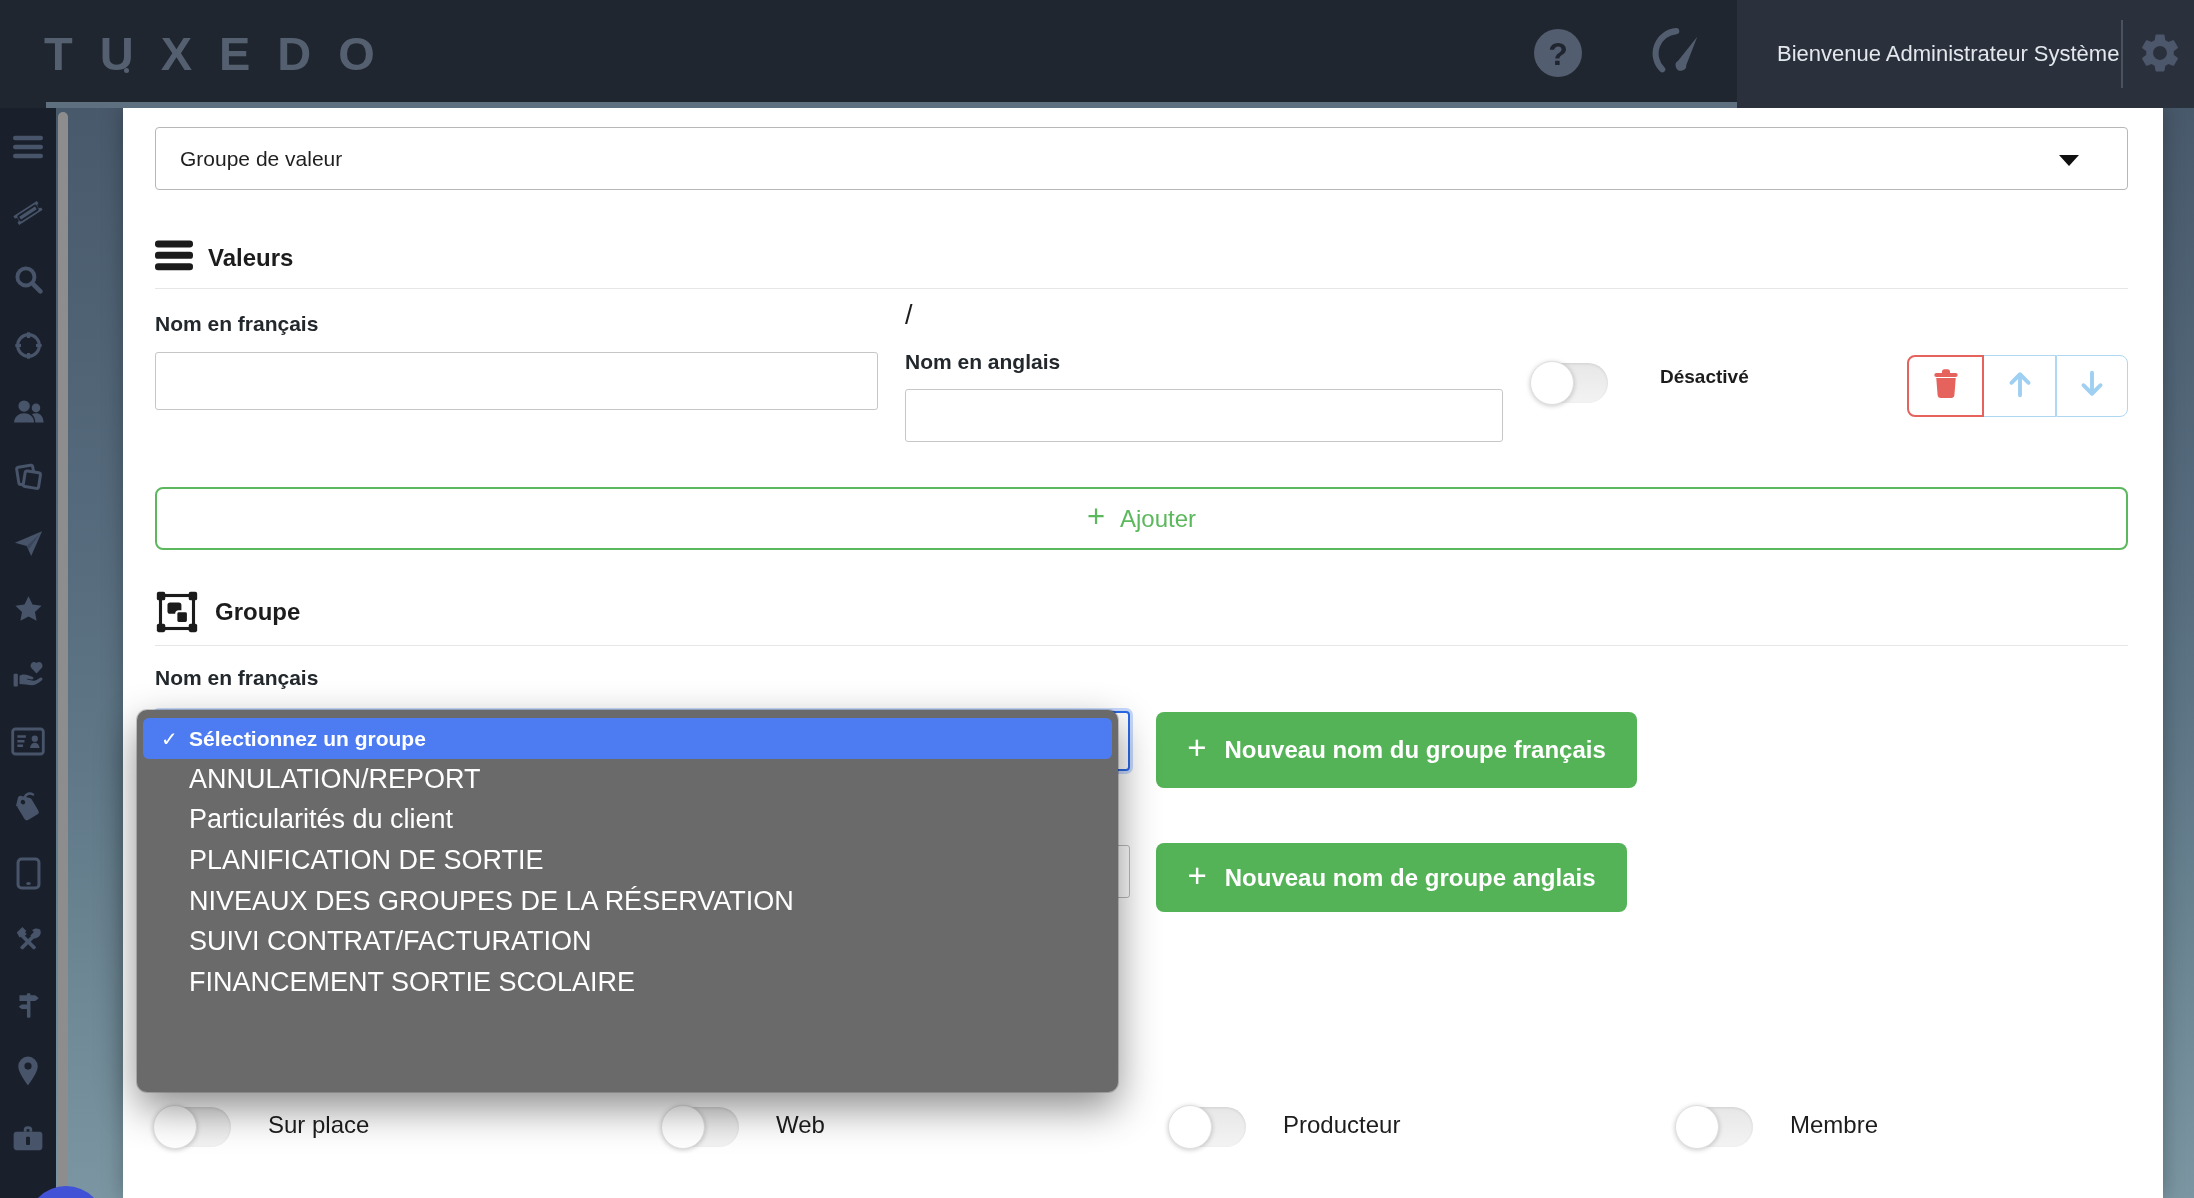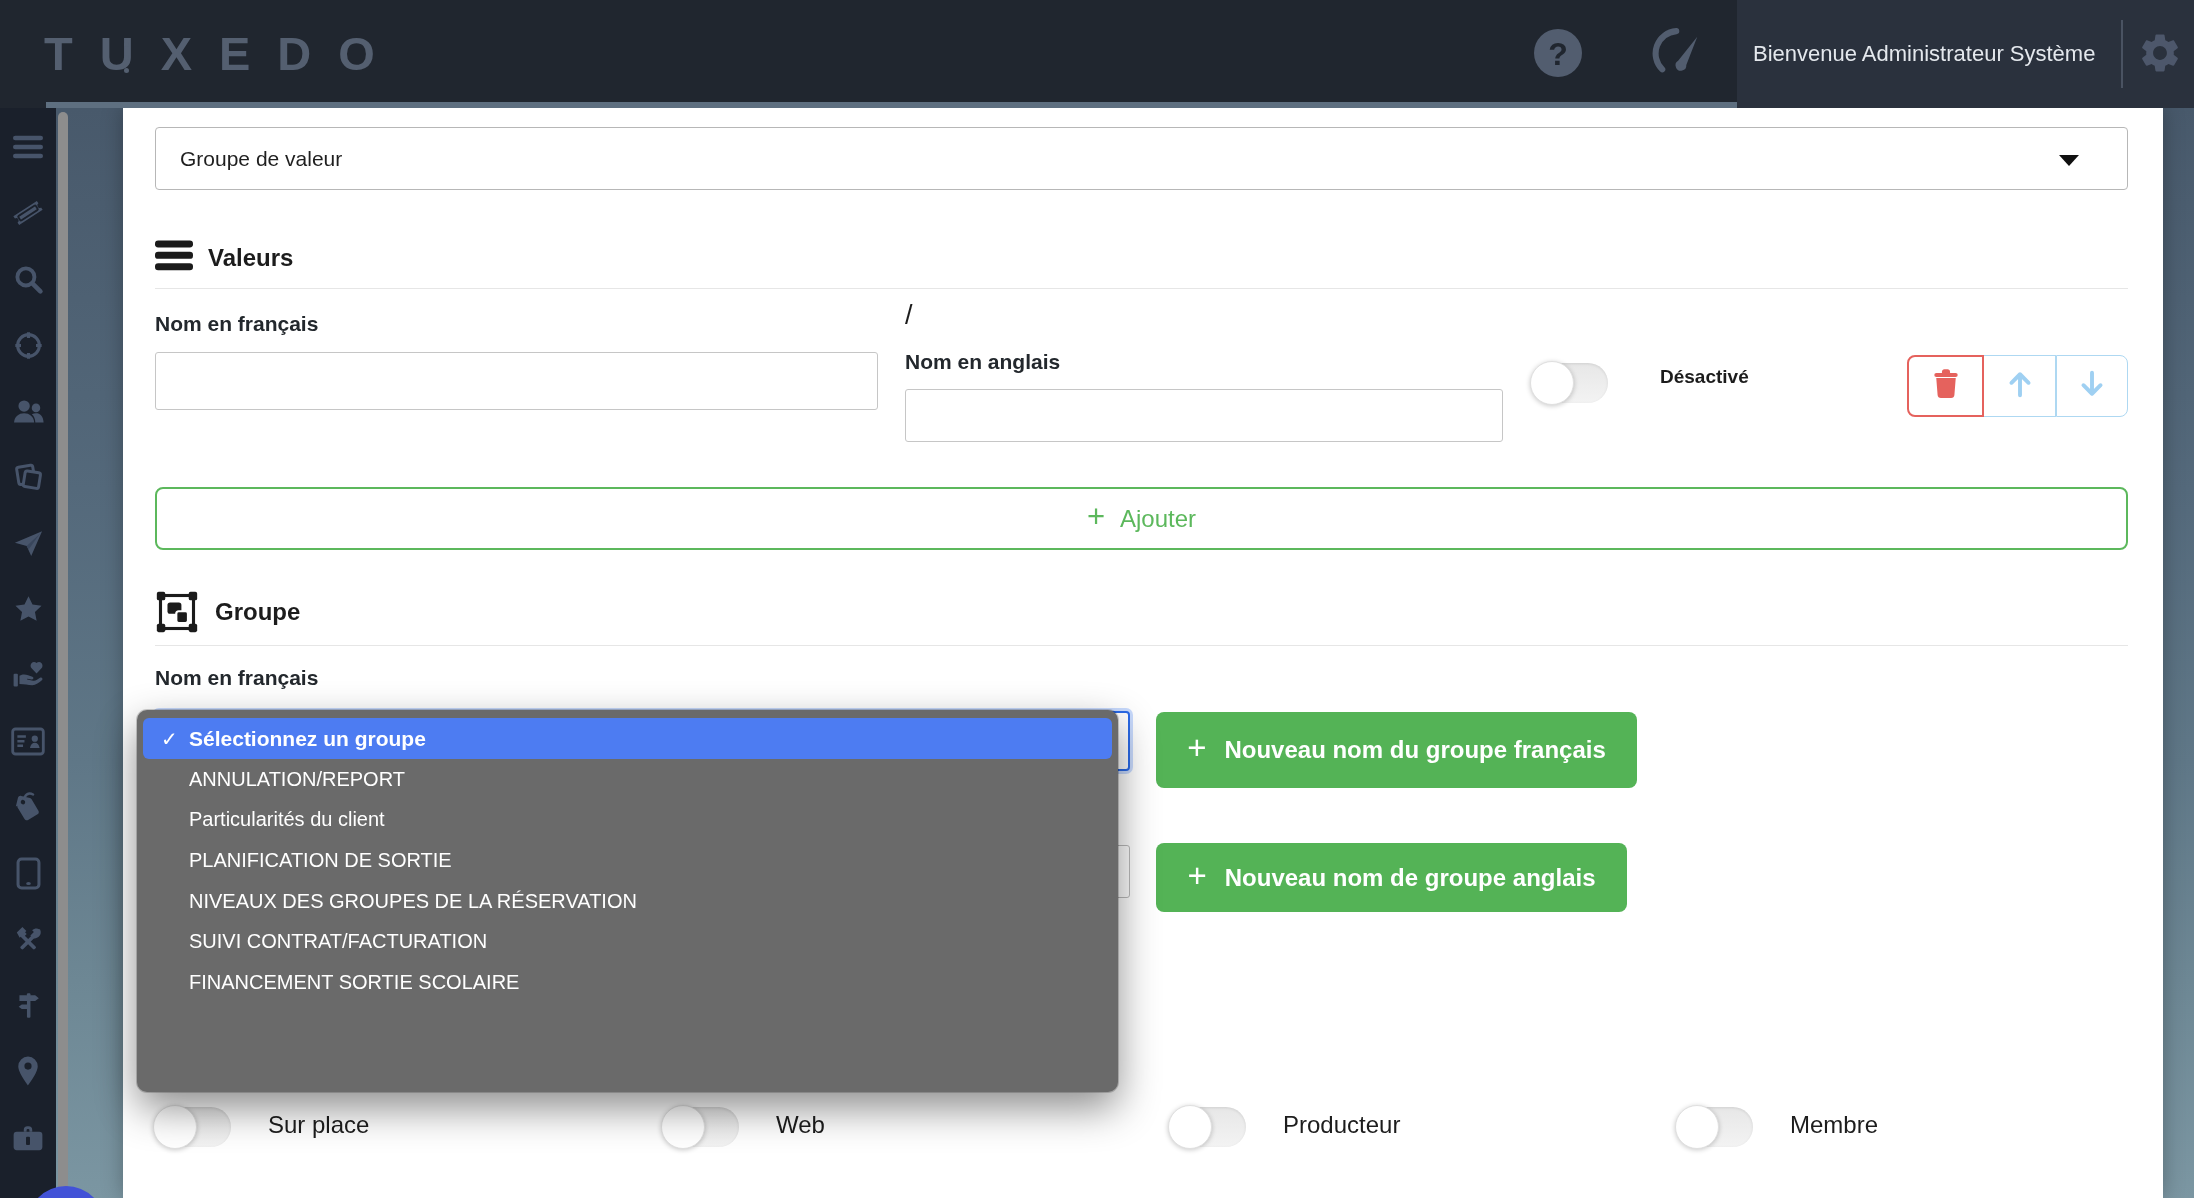--- a/index.html
+++ b/index.html
@@ -20,21 +20,21 @@
   
   .topbar{position:absolute;left:0;top:0;width:2194px;height:108px;background:#20262f;z-index:20;}
   .topbar-underline{position:absolute;left:46px;top:102px;width:2148px;height:6px;background:#5e6f80;}
   .logo{position:absolute;left:44px;top:26px;font-size:47px;font-weight:700;letter-spacing:27px;color:#545f70;}
   .logo-dots{position:absolute;left:124px;top:42px;width:6px;}
   .logo-dots i{display:block;width:5px;height:5px;border-radius:50%;background:#545f70;margin:0 0 8px 0;}
   .help-icon{position:absolute;left:1534px;top:29px;width:48px;height:48px;border-radius:50%;background:#525d6f;
     color:#20262f;font-size:32px;font-weight:700;text-align:center;line-height:50px;}
   .gauge-icon{position:absolute;left:1652px;top:26px;width:56px;height:56px;}
   .topbar-right{position:absolute;left:1737px;top:0;width:457px;height:108px;background:#2a313d;}
-  .welcome{position:absolute;left:16px;top:0;height:108px;line-height:108px;font-size:22px;color:#e4e8ed;white-space:nowrap;}
+  .welcome{position:absolute;left:40px;top:0;height:108px;line-height:108px;font-size:22px;color:#e4e8ed;white-space:nowrap;}
   .topbar-divider{position:absolute;left:384px;top:20px;width:2px;height:68px;background:#4a5362;}
   .gear-icon{position:absolute;left:400px;top:30px;width:46px;height:46px;}
 
   
   .sidebar{position:absolute;left:0;top:108px;width:56px;height:1090px;background:#1a202b;z-index:15;
     display:flex;flex-direction:column;align-items:center;padding-top:8px;box-sizing:border-box;}
   .sb-item{width:56px;height:66px;display:flex;align-items:center;justify-content:center;flex:0 0 66px;}
 
   
   .select-main{position:absolute;left:155px;top:127px;width:1973px;height:63px;border:1px solid #b7b7b7;
@@ -73,21 +73,21 @@
   .btn-green .plus{font-size:33px;font-weight:400;margin-top:-4px;}
   .btn-new-fr{left:1156px;top:712px;width:481px;height:76px;}
   .btn-new-en{left:1156px;top:843px;width:471px;height:69px;}
 
   
   .popup{position:absolute;left:137px;top:710px;width:981px;height:382px;background:#6a6a6a;border-radius:10px;
     box-shadow:0 16px 40px rgba(0,0,0,.45),0 0 0 1px rgba(0,0,0,.18);z-index:25;padding:8px 0;box-sizing:border-box;}
   .popup-selected{margin:0 6px;height:41px;background:#4d7cf2;border-radius:6px;display:flex;align-items:center;
     padding-left:18px;color:#fff;font-size:21px;font-weight:600;}
   .popup-selected .check{width:28px;font-size:20px;font-weight:400;}
-  .dd-item{height:40.6px;display:flex;align-items:center;padding-left:52px;color:#fff;font-size:20px;}
+  .dd-item{height:40.6px;display:flex;align-items:center;padding-left:52px;color:#fff;font-size:27px;}
 
   
   .bt{position:absolute;top:1107px;z-index:4;}
   .bt .toggle{position:absolute;left:0;top:0;}
   .bt .bt-label{position:absolute;left:113px;top:4px;font-size:24px;color:#1d1d1d;white-space:nowrap;}
   .bt-0{left:155px;} .bt-1{left:663px;} .bt-2{left:1170px;} .bt-3{left:1677px;}
 
   .dz{font-size:19px;color:#1c1c1c;}
 </style>
 </head>

